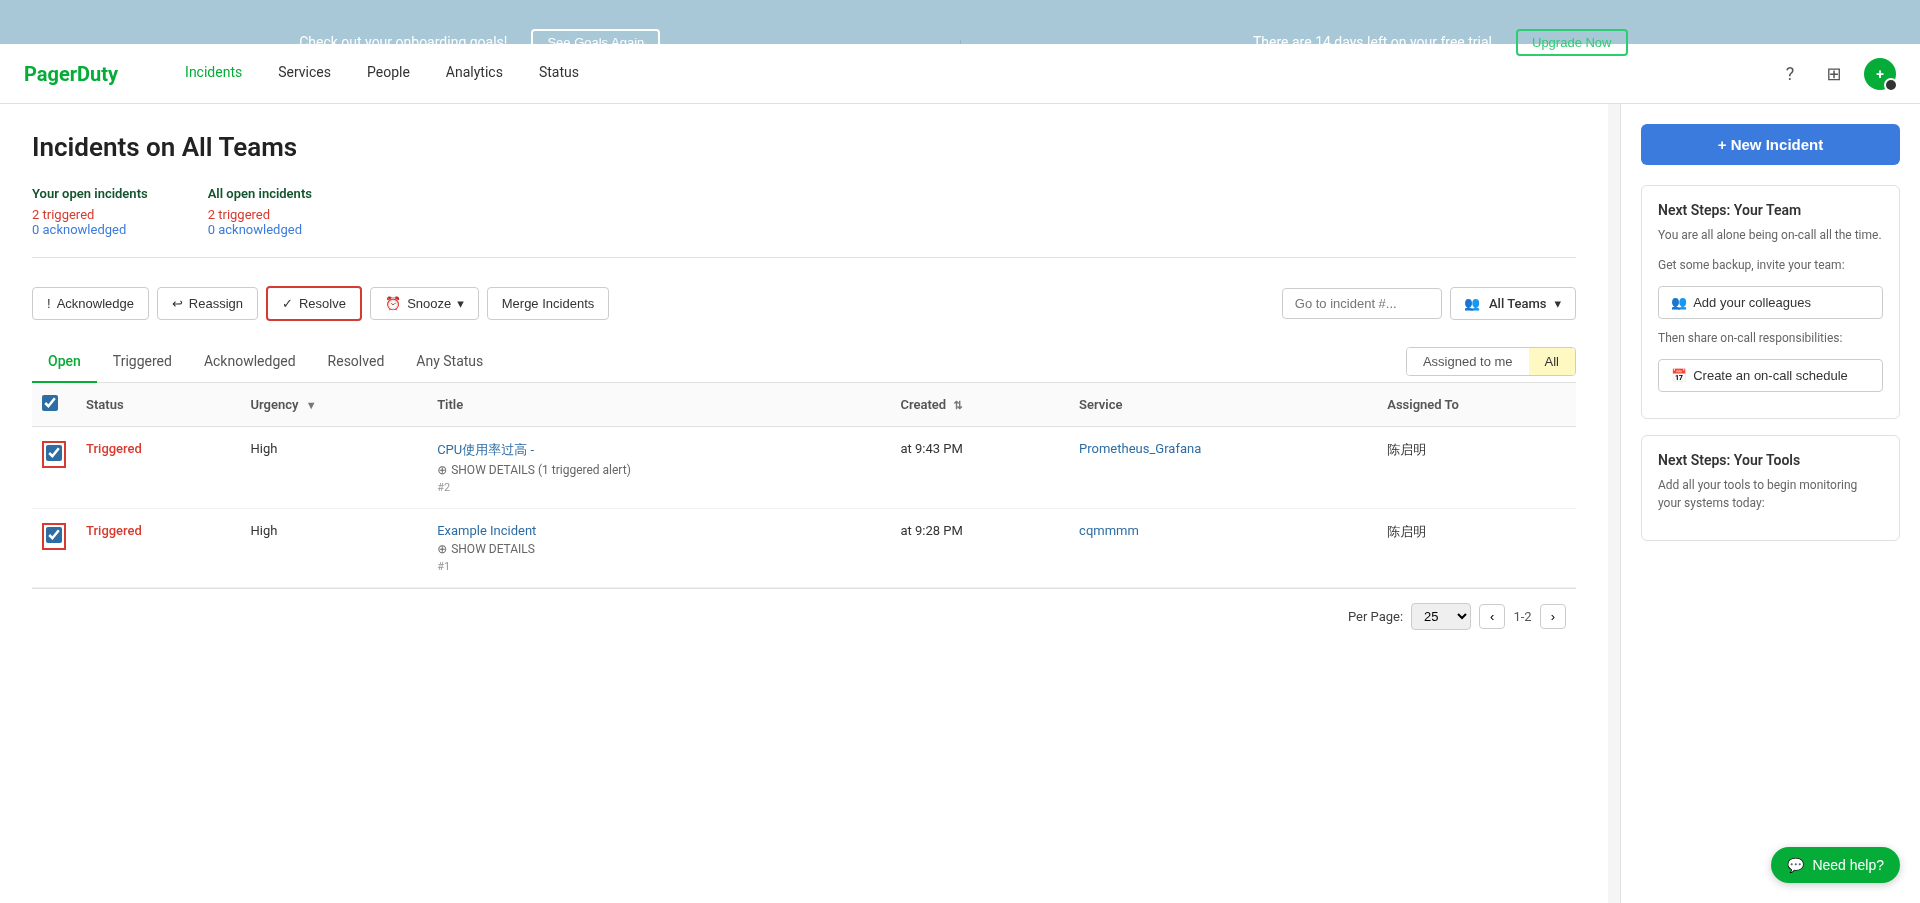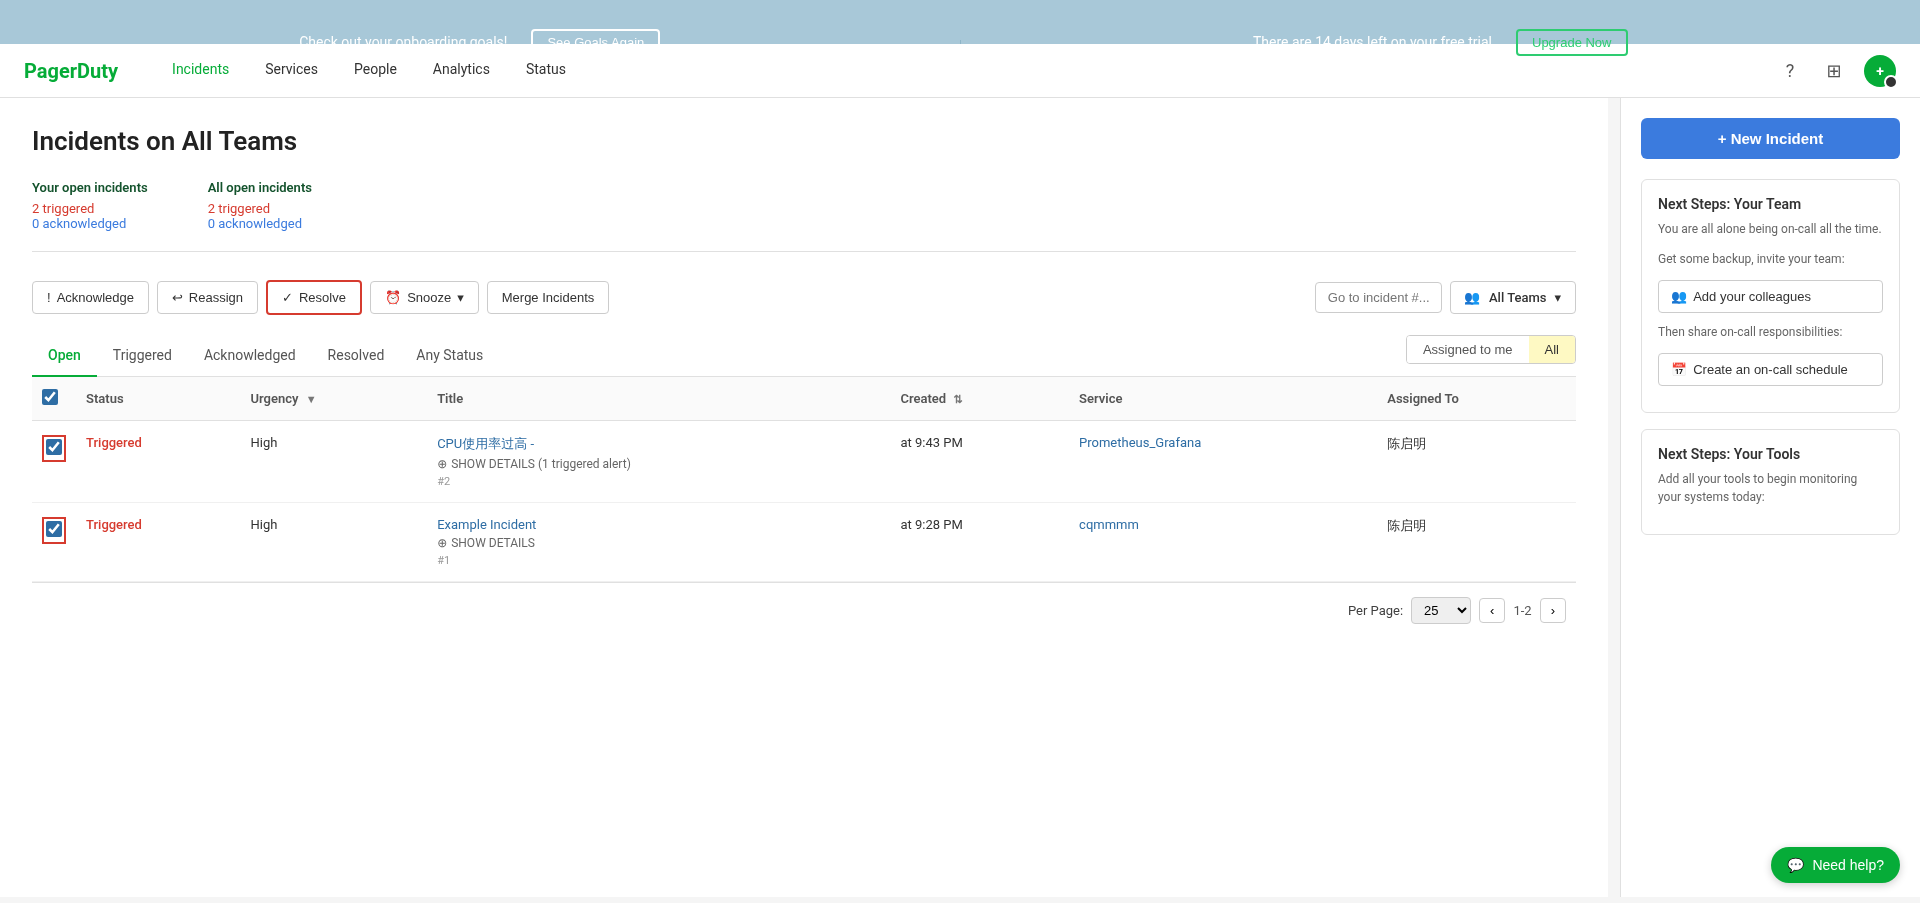--- a/index.html
+++ b/index.html
@@ -43,26 +43,26 @@
       padding: 4px 14px;
       border-radius: 4px;
       cursor: pointer;
       font-size: 13px;
       font-weight: 500;
     }
 
     
     .navbar {
       background: #fff;
-      height: 54px;
+      height: 60px;
       display: flex;
       align-items: center;
       padding: 0 24px;
       border-bottom: 1px solid #e0e0e0;
-      gap: 4px;
+      gap: 17px;
     }
     .logo {
       font-size: 20px;
       font-weight: 700;
       color: #06ac38;
       margin-right: 32px;
       white-space: nowrap;
     }
     .nav-links {
       display: flex;
@@ -199,41 +199,41 @@
       margin-left: auto;
       display: flex;
       align-items: center;
     }
     .go-to-input {
       border: 1px solid #ccc;
       padding: 7px 12px;
       border-radius: 4px;
       font-size: 13px;
       color: #999;
-      width: 127px;
+      width: 160px;
       outline: none;
     }
     .teams-dropdown {
       display: flex;
       align-items: center;
       gap: 8px;
       padding: 8px 14px;
       border: 1px solid #ccc;
       background: #fff;
       border-radius: 4px;
       cursor: pointer;
       font-size: 13px;
       color: #333;
       font-weight: 500;
     }
 
     
     .tabs-row {
       display: flex;
-      align-items: flex-start;
+      align-items: center;
       border-bottom: 1px solid #e0e0e0;
       margin-bottom: 0;
     }
     .tab-item {
       padding: 12px 16px;
       cursor: pointer;
       font-size: 14px;
       color: #555;
       border-bottom: 2px solid transparent;
       margin-bottom: -1px;

